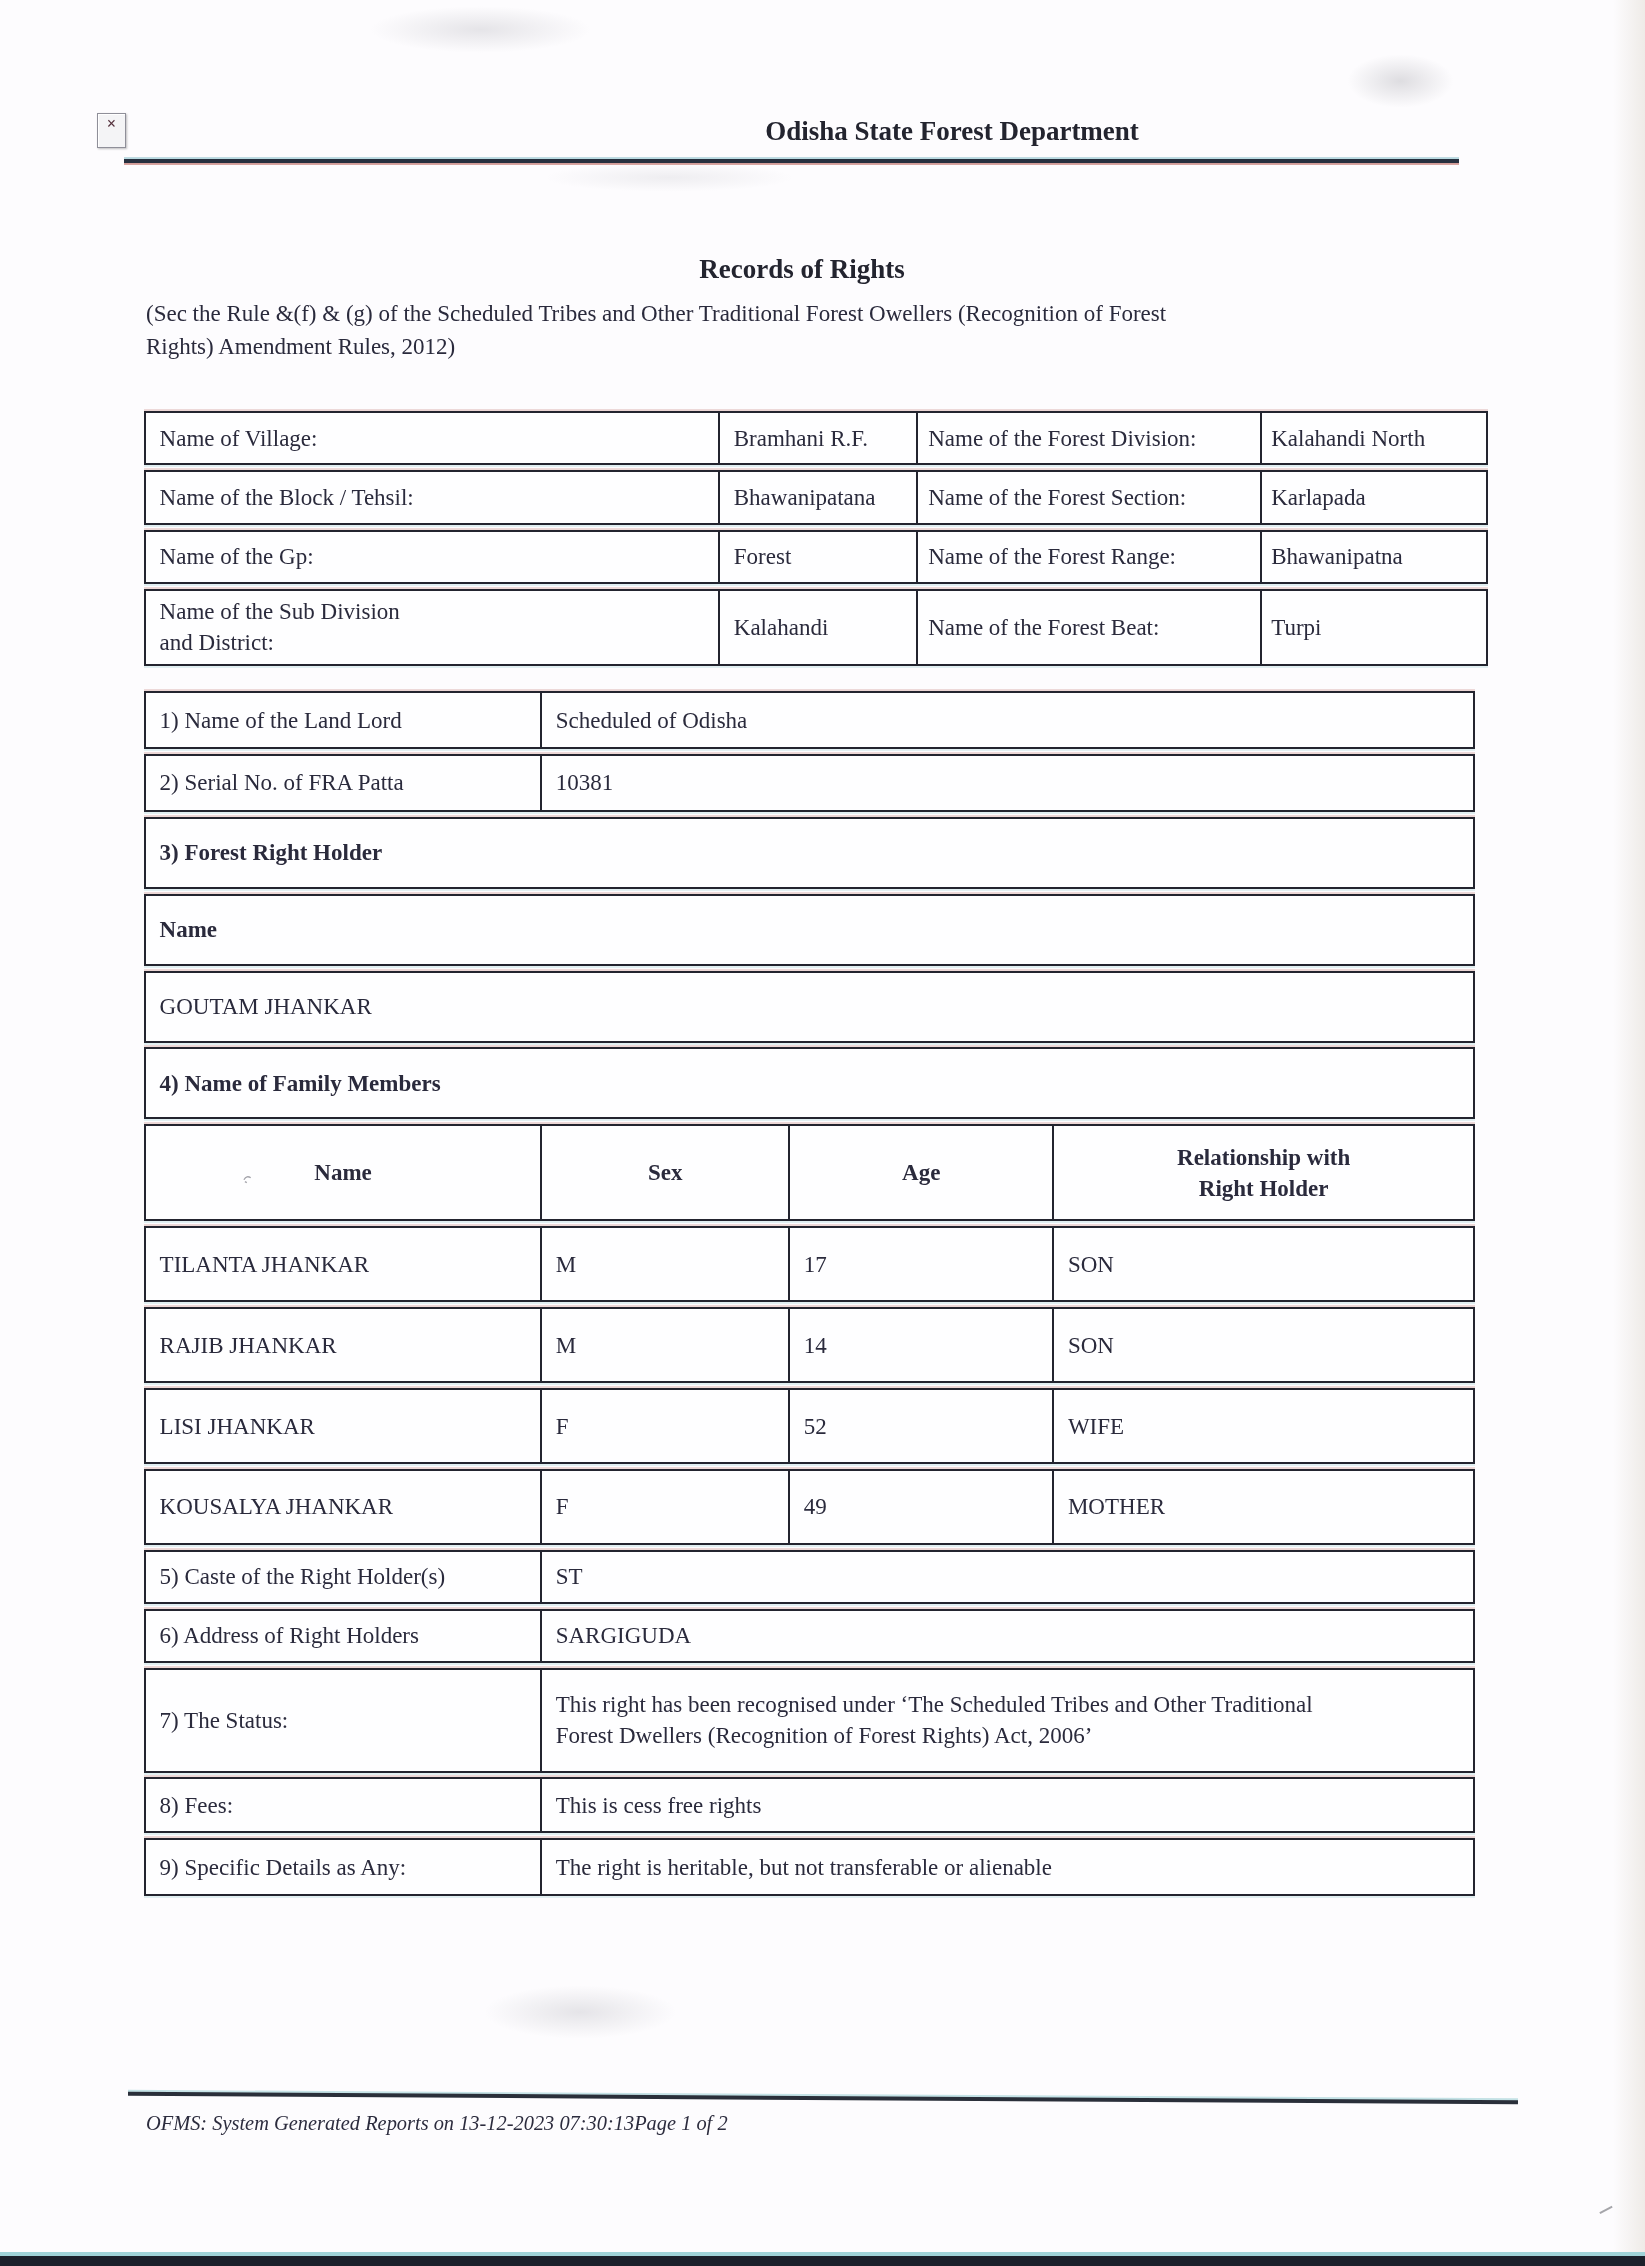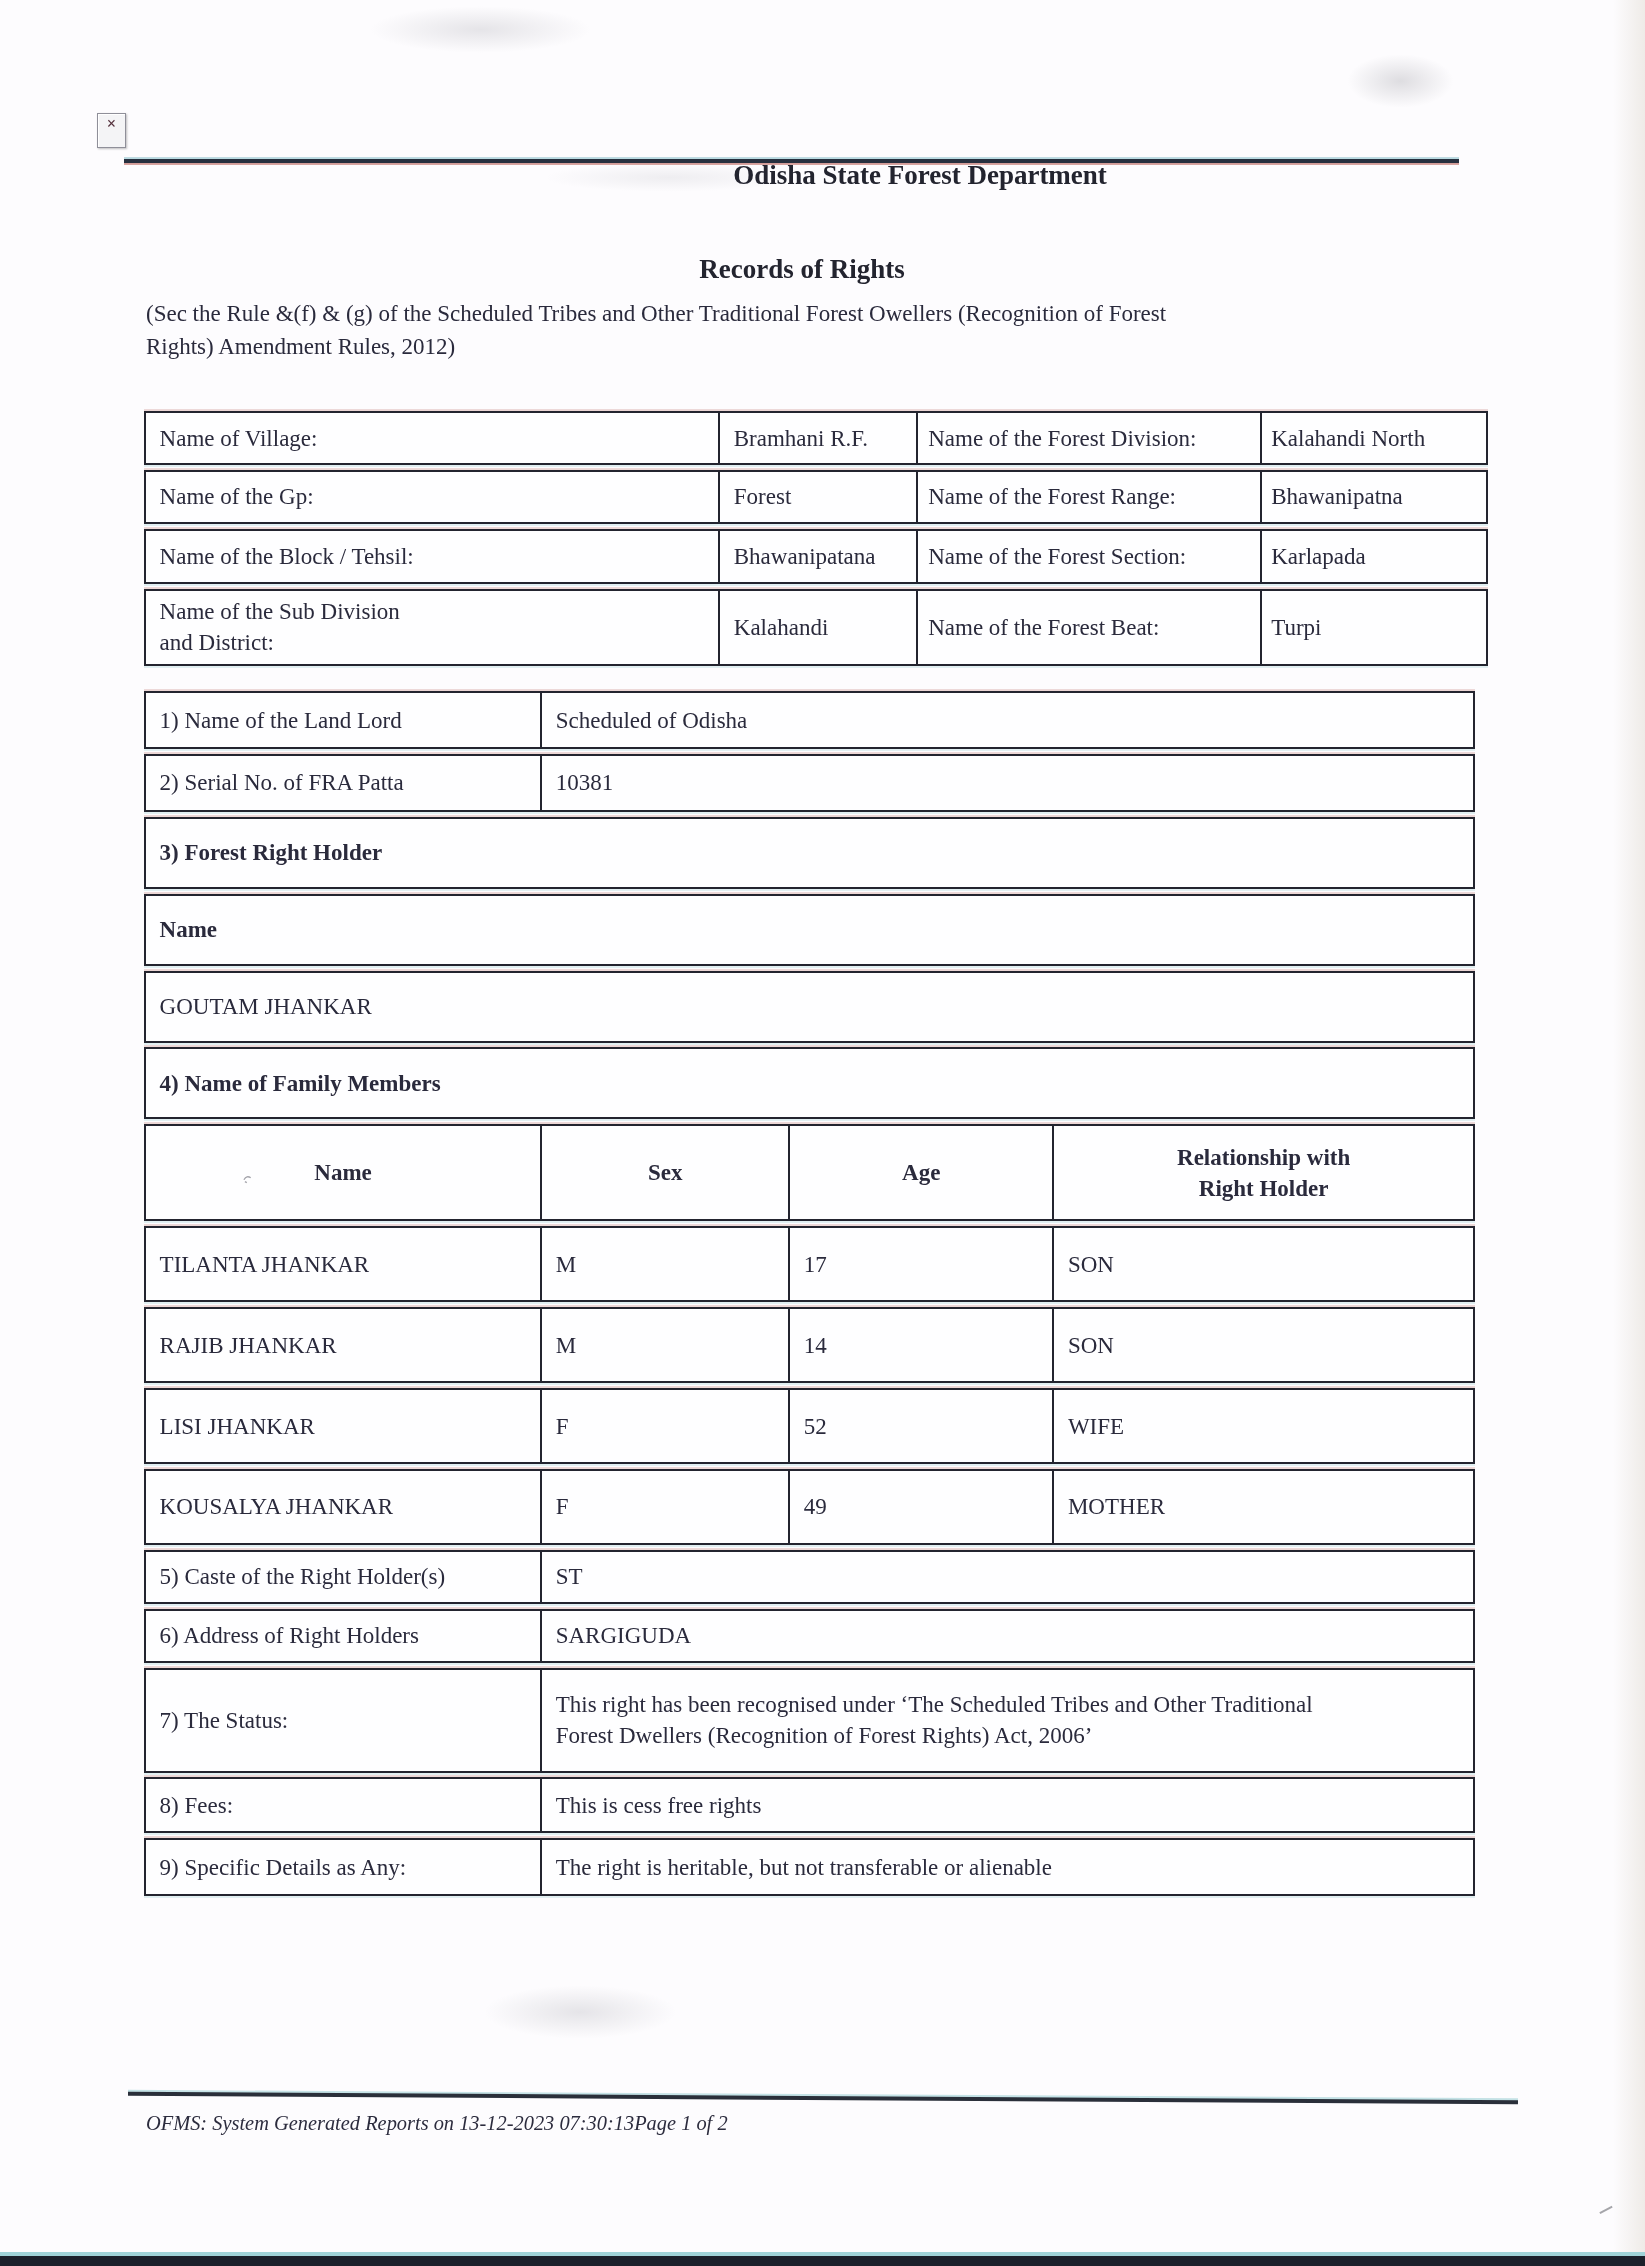--- a/index.html
+++ b/index.html
@@ -12,22 +12,22 @@
   .right-band { position:absolute; right:0; top:0; bottom:0; width:33px;
     background:linear-gradient(to left, rgba(230,225,218,.65), rgba(230,225,218,0)); }
   .bottom-cyan { position:absolute; left:0; right:0; bottom:10.7px; height:3.9px; background:#9fd3d8; }
   .bottom-dark { position:absolute; left:0; right:0; bottom:0; height:10.7px; background:#1b202b; }
 
   
   .broken-img { position:absolute; left:97px; top:113px; width:29px; height:35px;
     background:#f4f4f6; border:1.9px solid #8f8f99; box-shadow:inset 1px 1px 0 #ffffff, 1px 1px 1.9px rgba(0,0,0,.25);
     display:flex; align-items:flex-start; justify-content:center;
     font-size:16.5px; font-weight:bold; color:#55313d; line-height:19.4px; }
-  .org-title { position:absolute; top:116px; left:920px; transform:translateX(-50%);
-    font-size:27px; font-weight:bold; white-space:nowrap; color:#23242f;margin-top:44px; }
+  .org-title { position:absolute; top:116px; left:952px; transform:translateX(-50%);
+    font-size:27px; font-weight:bold; white-space:nowrap; color:#23242f; }
   .header-rule { position:absolute; top:159px; left:124px; width:1335px; height:3.9px;
     background:#27303f; box-shadow:0 -1.9px 0 rgba(130,190,200,.55), 0 1.9px 0 rgba(170,60,50,.5); }
 
   .doc-title { position:absolute; top:254px; left:802px; transform:translateX(-50%);
     font-size:27px; font-weight:bold; white-space:nowrap; color:#23242f; }
   .doc-subtitle { position:absolute; top:297px; left:146px; width:1291px;
     font-size:23px; line-height:33px; white-space:pre-line; }
 
   
   .tbl { position:absolute; }
@@ -86,31 +86,31 @@
   <div class="doc-subtitle">(Sec the Rule &amp;(f) &amp; (g) of the Scheduled Tribes and Other Traditional Forest Owellers (Recognition of Forest
 Rights) Amendment Rules, 2012)</div>
 
   <div class="tbl loc-table">
     <div class="row loc-r1">
       <div class="cell loc-c1">Name of Village:</div>
       <div class="cell loc-c2">Bramhani R.F.</div>
       <div class="cell loc-c3">Name of the Forest Division:</div>
       <div class="cell loc-c4">Kalahandi North</div>
     </div>
+    <div class="row loc-r3">
+      <div class="cell loc-c1">Name of the Block / Tehsil:</div>
+      <div class="cell loc-c2">Bhawanipatana</div>
+      <div class="cell loc-c3">Name of the Forest Section:</div>
+      <div class="cell loc-c4">Karlapada</div>
+    </div>
     <div class="row loc-r2">
       <div class="cell loc-c1">Name of the Gp:</div>
       <div class="cell loc-c2">Forest</div>
       <div class="cell loc-c3">Name of the Forest Range:</div>
       <div class="cell loc-c4">Bhawanipatna</div>
-    </div>
-    <div class="row loc-r3">
-      <div class="cell loc-c1">Name of the Block / Tehsil:</div>
-      <div class="cell loc-c2">Bhawanipatana</div>
-      <div class="cell loc-c3">Name of the Forest Section:</div>
-      <div class="cell loc-c4">Karlapada</div>
     </div>
     <div class="row loc-r4">
       <div class="cell loc-c1">Name of the Sub Division
 and District:</div>
       <div class="cell loc-c2">Kalahandi</div>
       <div class="cell loc-c3">Name of the Forest Beat:</div>
       <div class="cell loc-c4">Turpi</div>
     </div>
   </div>
 

